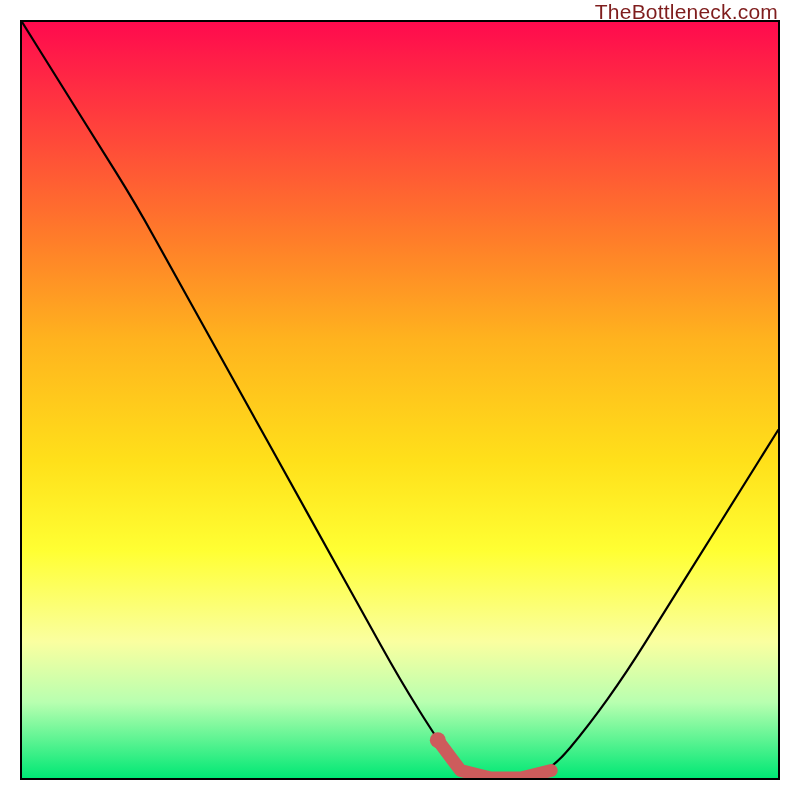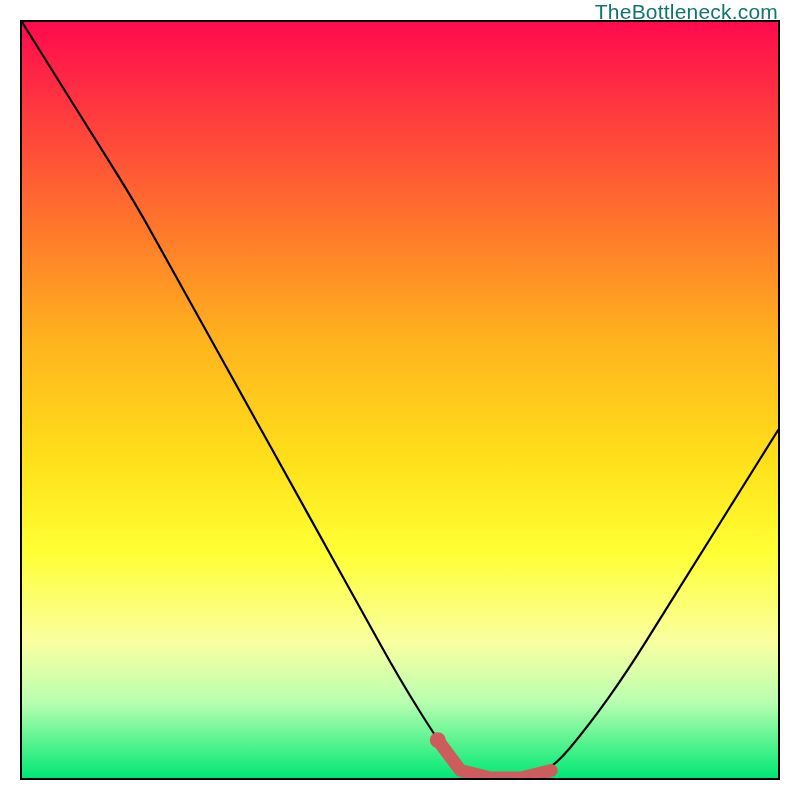--- a/index.html
+++ b/index.html
@@ -43,21 +43,21 @@
   svg.overlay {
     position: absolute;
     inset: 0;
     width: 100%;
     height: 100%;
   }
   .watermark {
     position: absolute;
     top: 0px;
     right: 22px;
-    color: #0f766e;
+    color: #7f1d1d;
     font-size: 21px;
     font-weight: 500;
     letter-spacing: 0.2px;
   }
 </style>
 </head>
 <body>
 
 <div class="outer">
   <div class="watermark">TheBottleneck.com</div>

